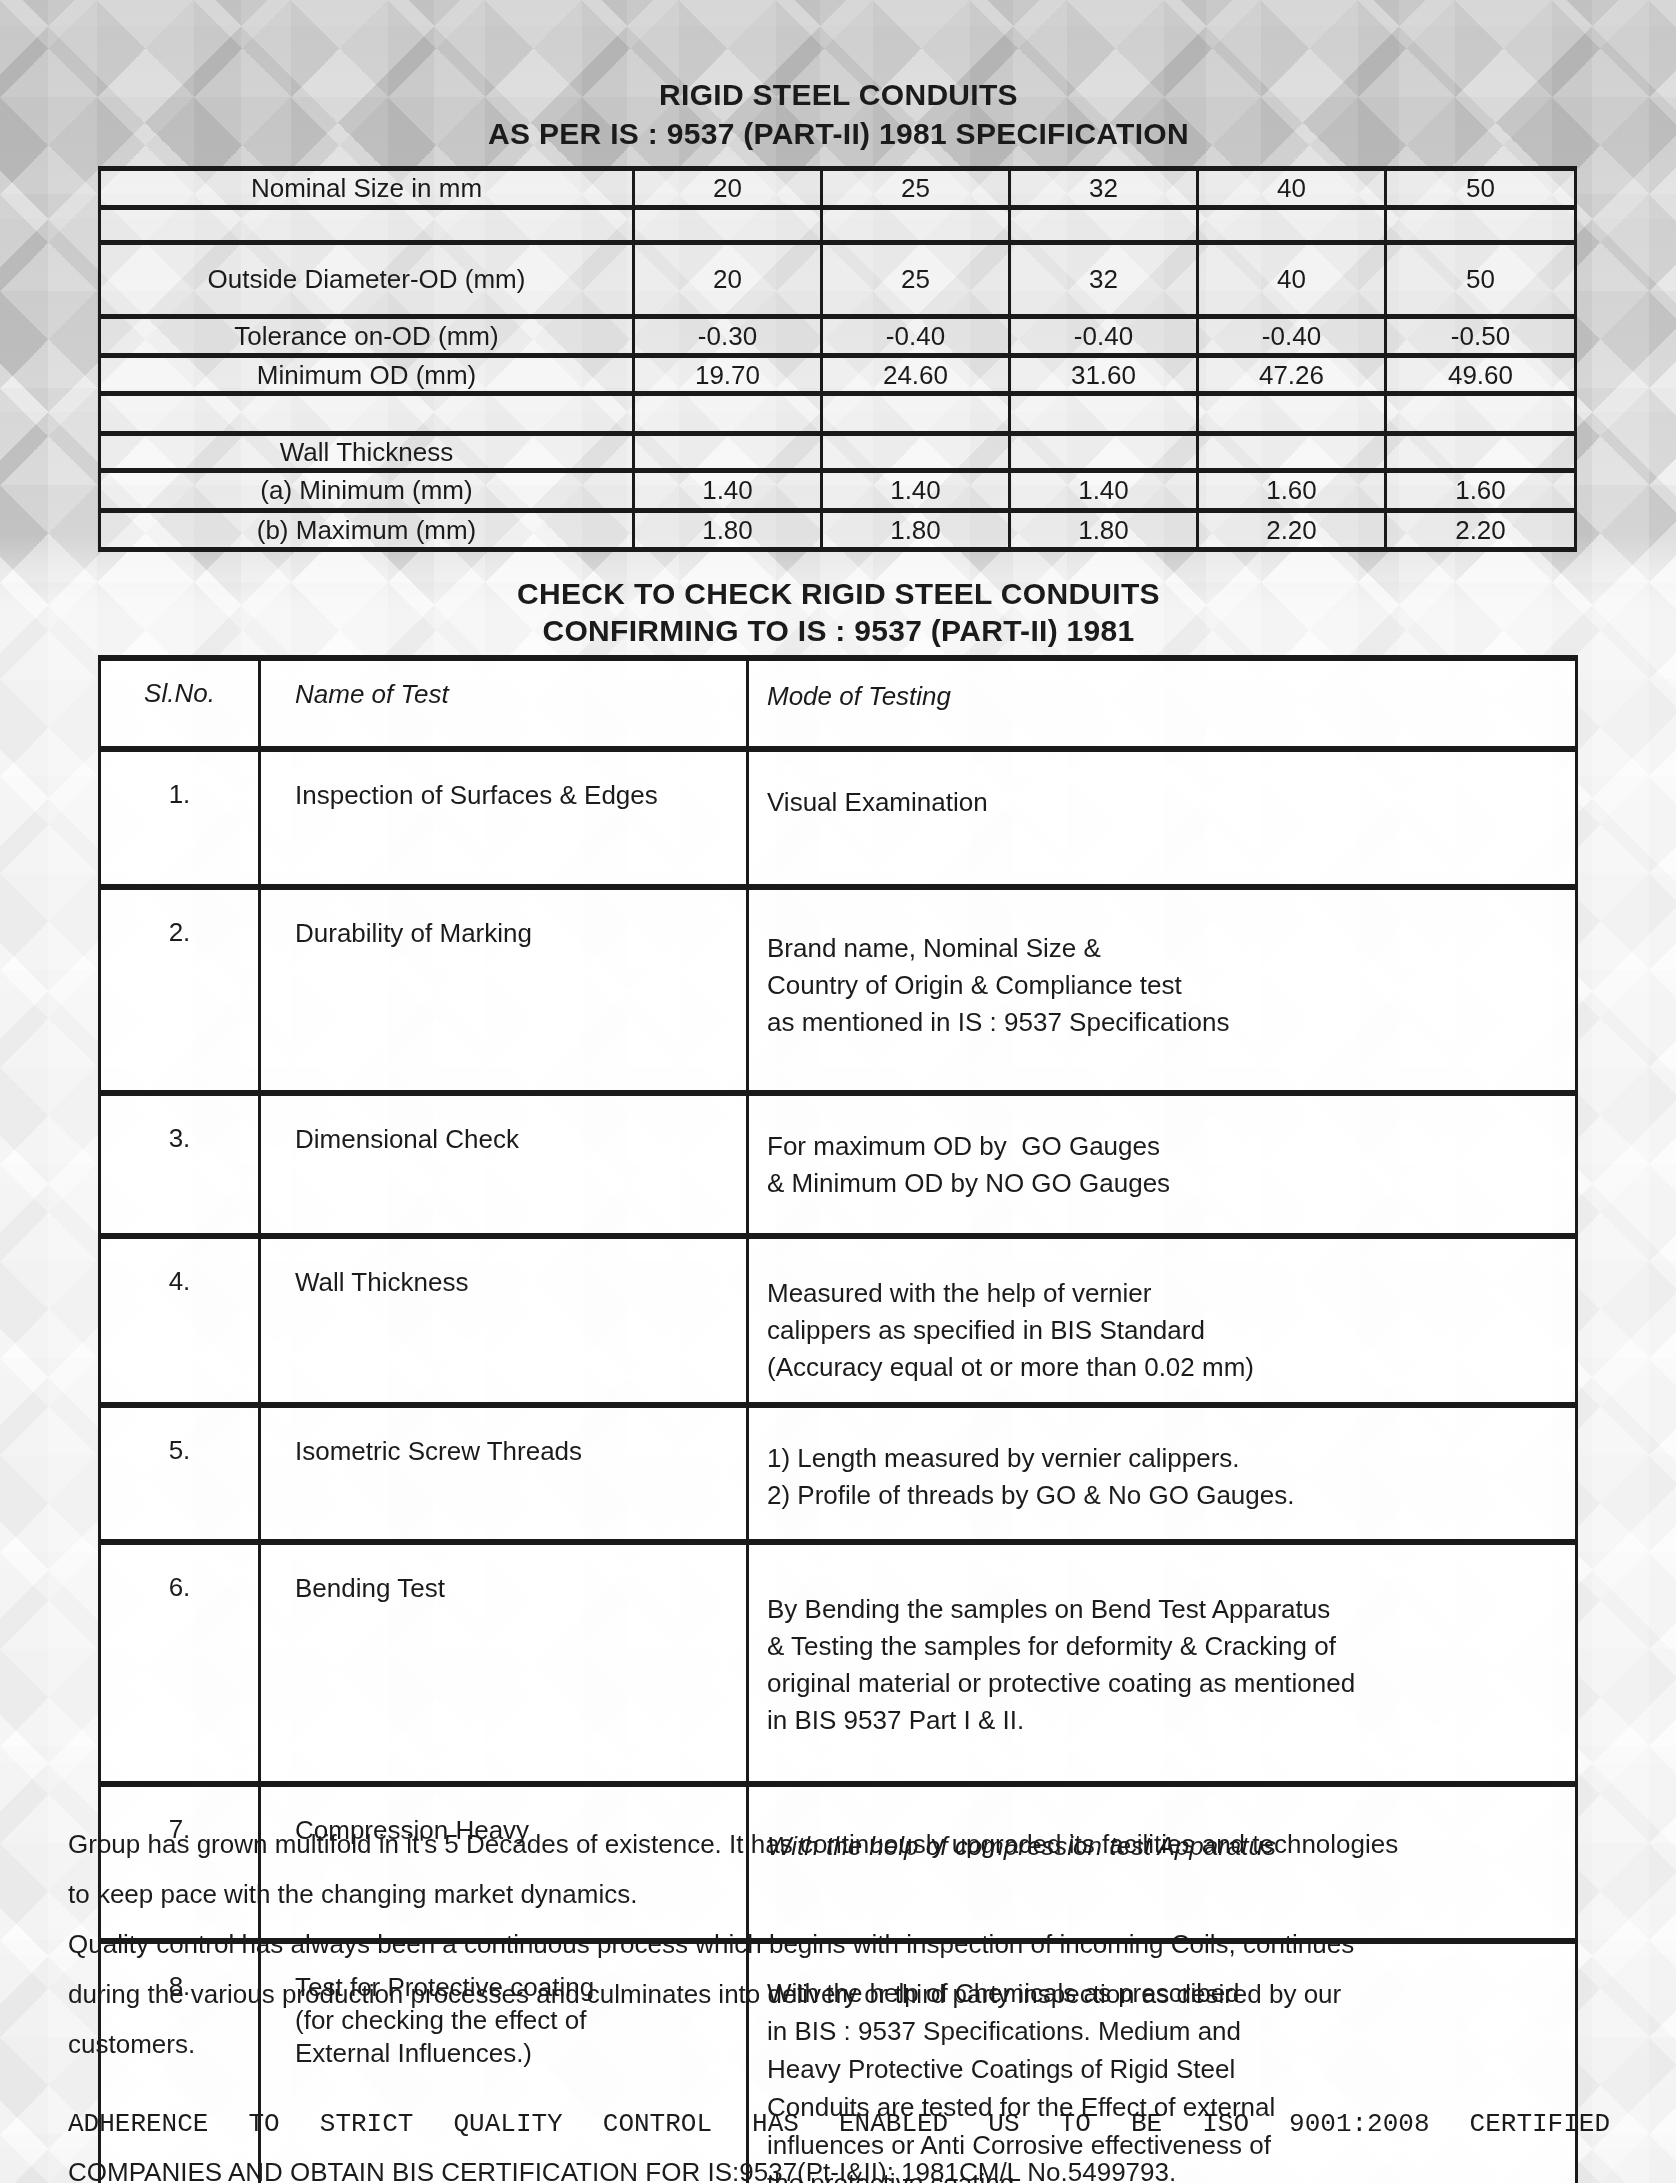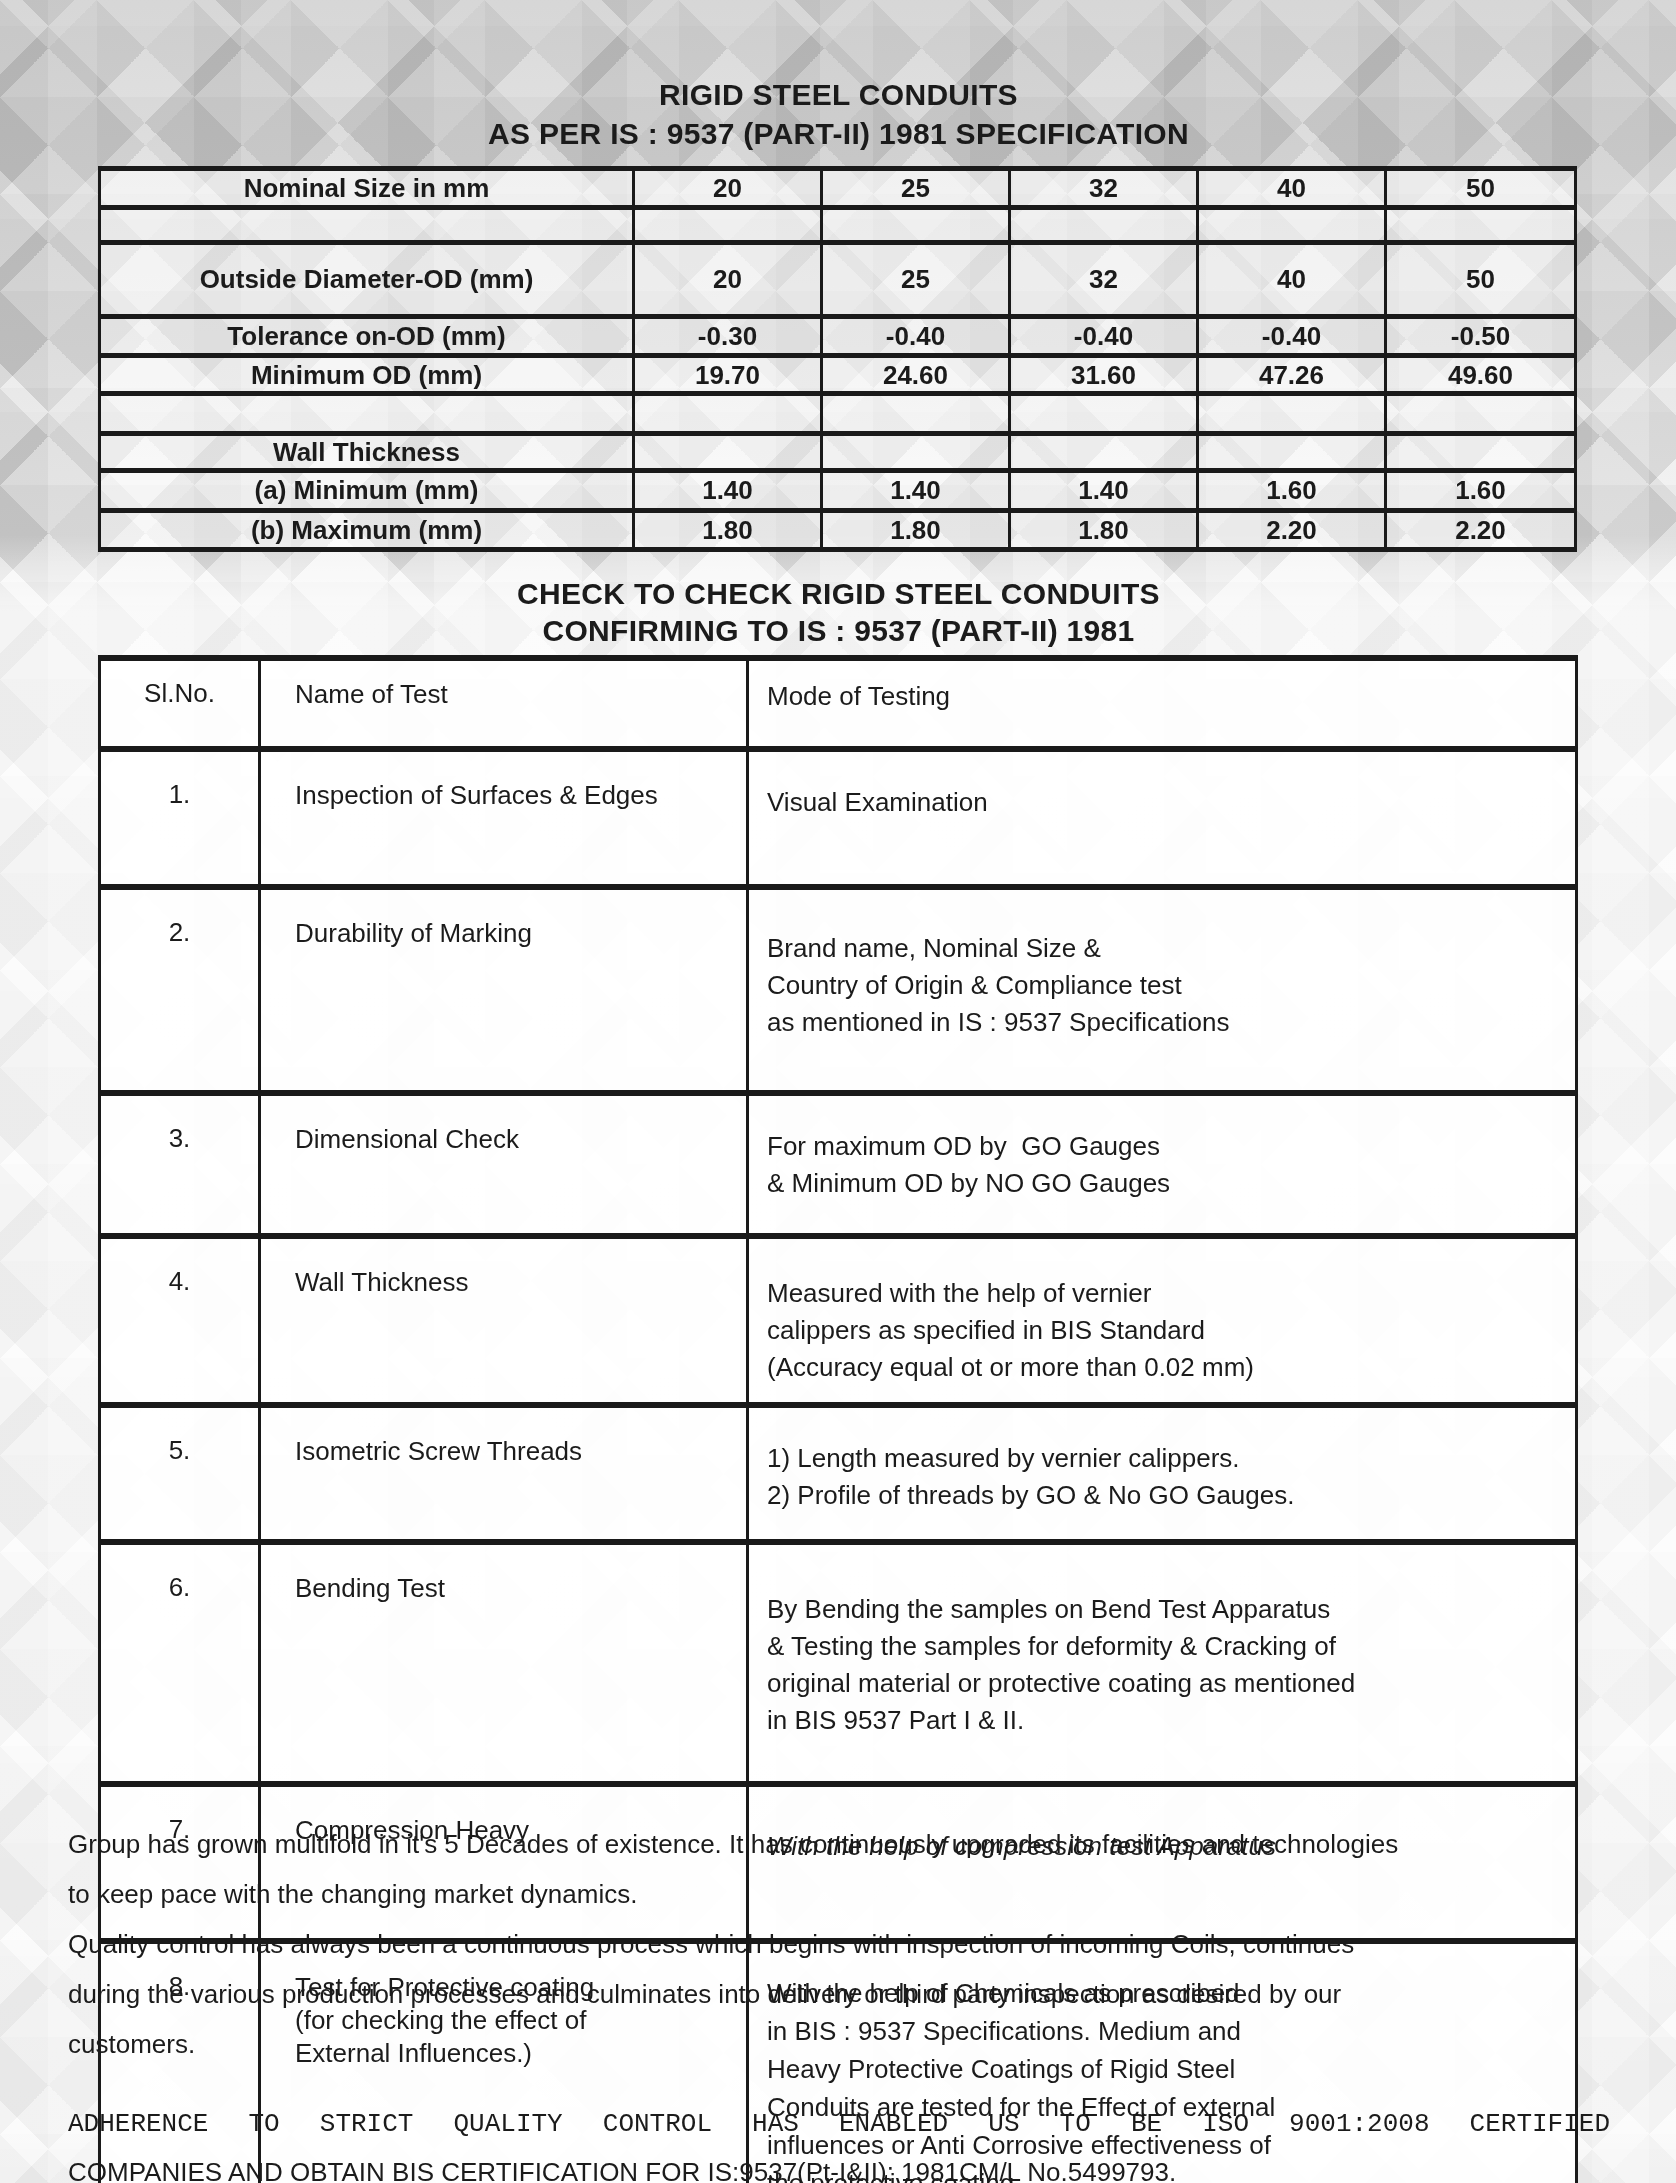--- a/index.html
+++ b/index.html
@@ -26,38 +26,38 @@
   }
 
   .content{position:relative; width:100%; height:100%;}
 
   .doc-header{padding-top:75px; text-align:center;}
   .doc-header .title{font-size:30px; line-height:39px; font-weight:700; letter-spacing:0.3px;}
   .doc-header2{margin-top:23px; text-align:center;}
   .doc-header2 .title{font-size:30px; line-height:37px; font-weight:700; letter-spacing:0.3px;}
 
   table{border-collapse:collapse; table-layout:fixed;}
-  .spec-table{margin:13px 16px 0 98px; width:1477px;font-weight:bold;}
+  .spec-table{margin:13px 16px 0 98px; width:1477px;}
   .spec-table td{
     border:solid #1a1a1a; border-width:5.2px 3.9px;
     background:rgba(255,255,255,0.5);
     font-size:26px; line-height:30px; text-align:center; vertical-align:middle;
     overflow:hidden; padding:1.3px 2.6px;
   }
   .sr0 td{height:31px;} .sr1 td{height:28px;} .sr2 td{height:66px;}
   .sr3 td{height:32px;} .sr4 td{height:30px;} .sr5 td{height:32px;}
   .sr6 td{height:27px;} .sr7 td{height:32px;} .sr8 td{height:32px;}
 
   .test-table{margin:5.2px 0 0 98px; width:1477px;}
   .test-table td{
     border:solid #1a1a1a; border-width:6.4px 3.9px;
     background:rgba(255,255,255,0.9);
     font-size:26px; vertical-align:top; overflow:hidden;
   }
-  .tr0 td{height:58px;}  .tr1 td{height:90px;} .tr2 td{height:150px;}
+  .tr0 td{height:58px;font-style:italic;}  .tr1 td{height:90px;} .tr2 td{height:150px;}
   .tr3 td{height:94px;} .tr4 td{height:117px;} .tr5 td{height:89px;}
   .tr6 td{height:179px;} .tr7 td{height:100px;} .tr8 td{height:233px;}
 
   .test-table td.sl{text-align:center; padding-top:27px;}
   .test-table td.nm{padding:27px 13px 10.3px 34px; line-height:33px; white-space:pre-wrap;}
   .test-table td.md{padding:32px 15.5px 10.3px 18px; line-height:37px; white-space:pre-wrap;}
   .test-table .tr0 td.sl{padding-top:17px;}
   .test-table .tr0 td.nm{padding-top:17px;}
   .test-table .tr0 td.md{padding-top:17px;}
   .test-table .tr2 td.md{padding-top:40px;}

